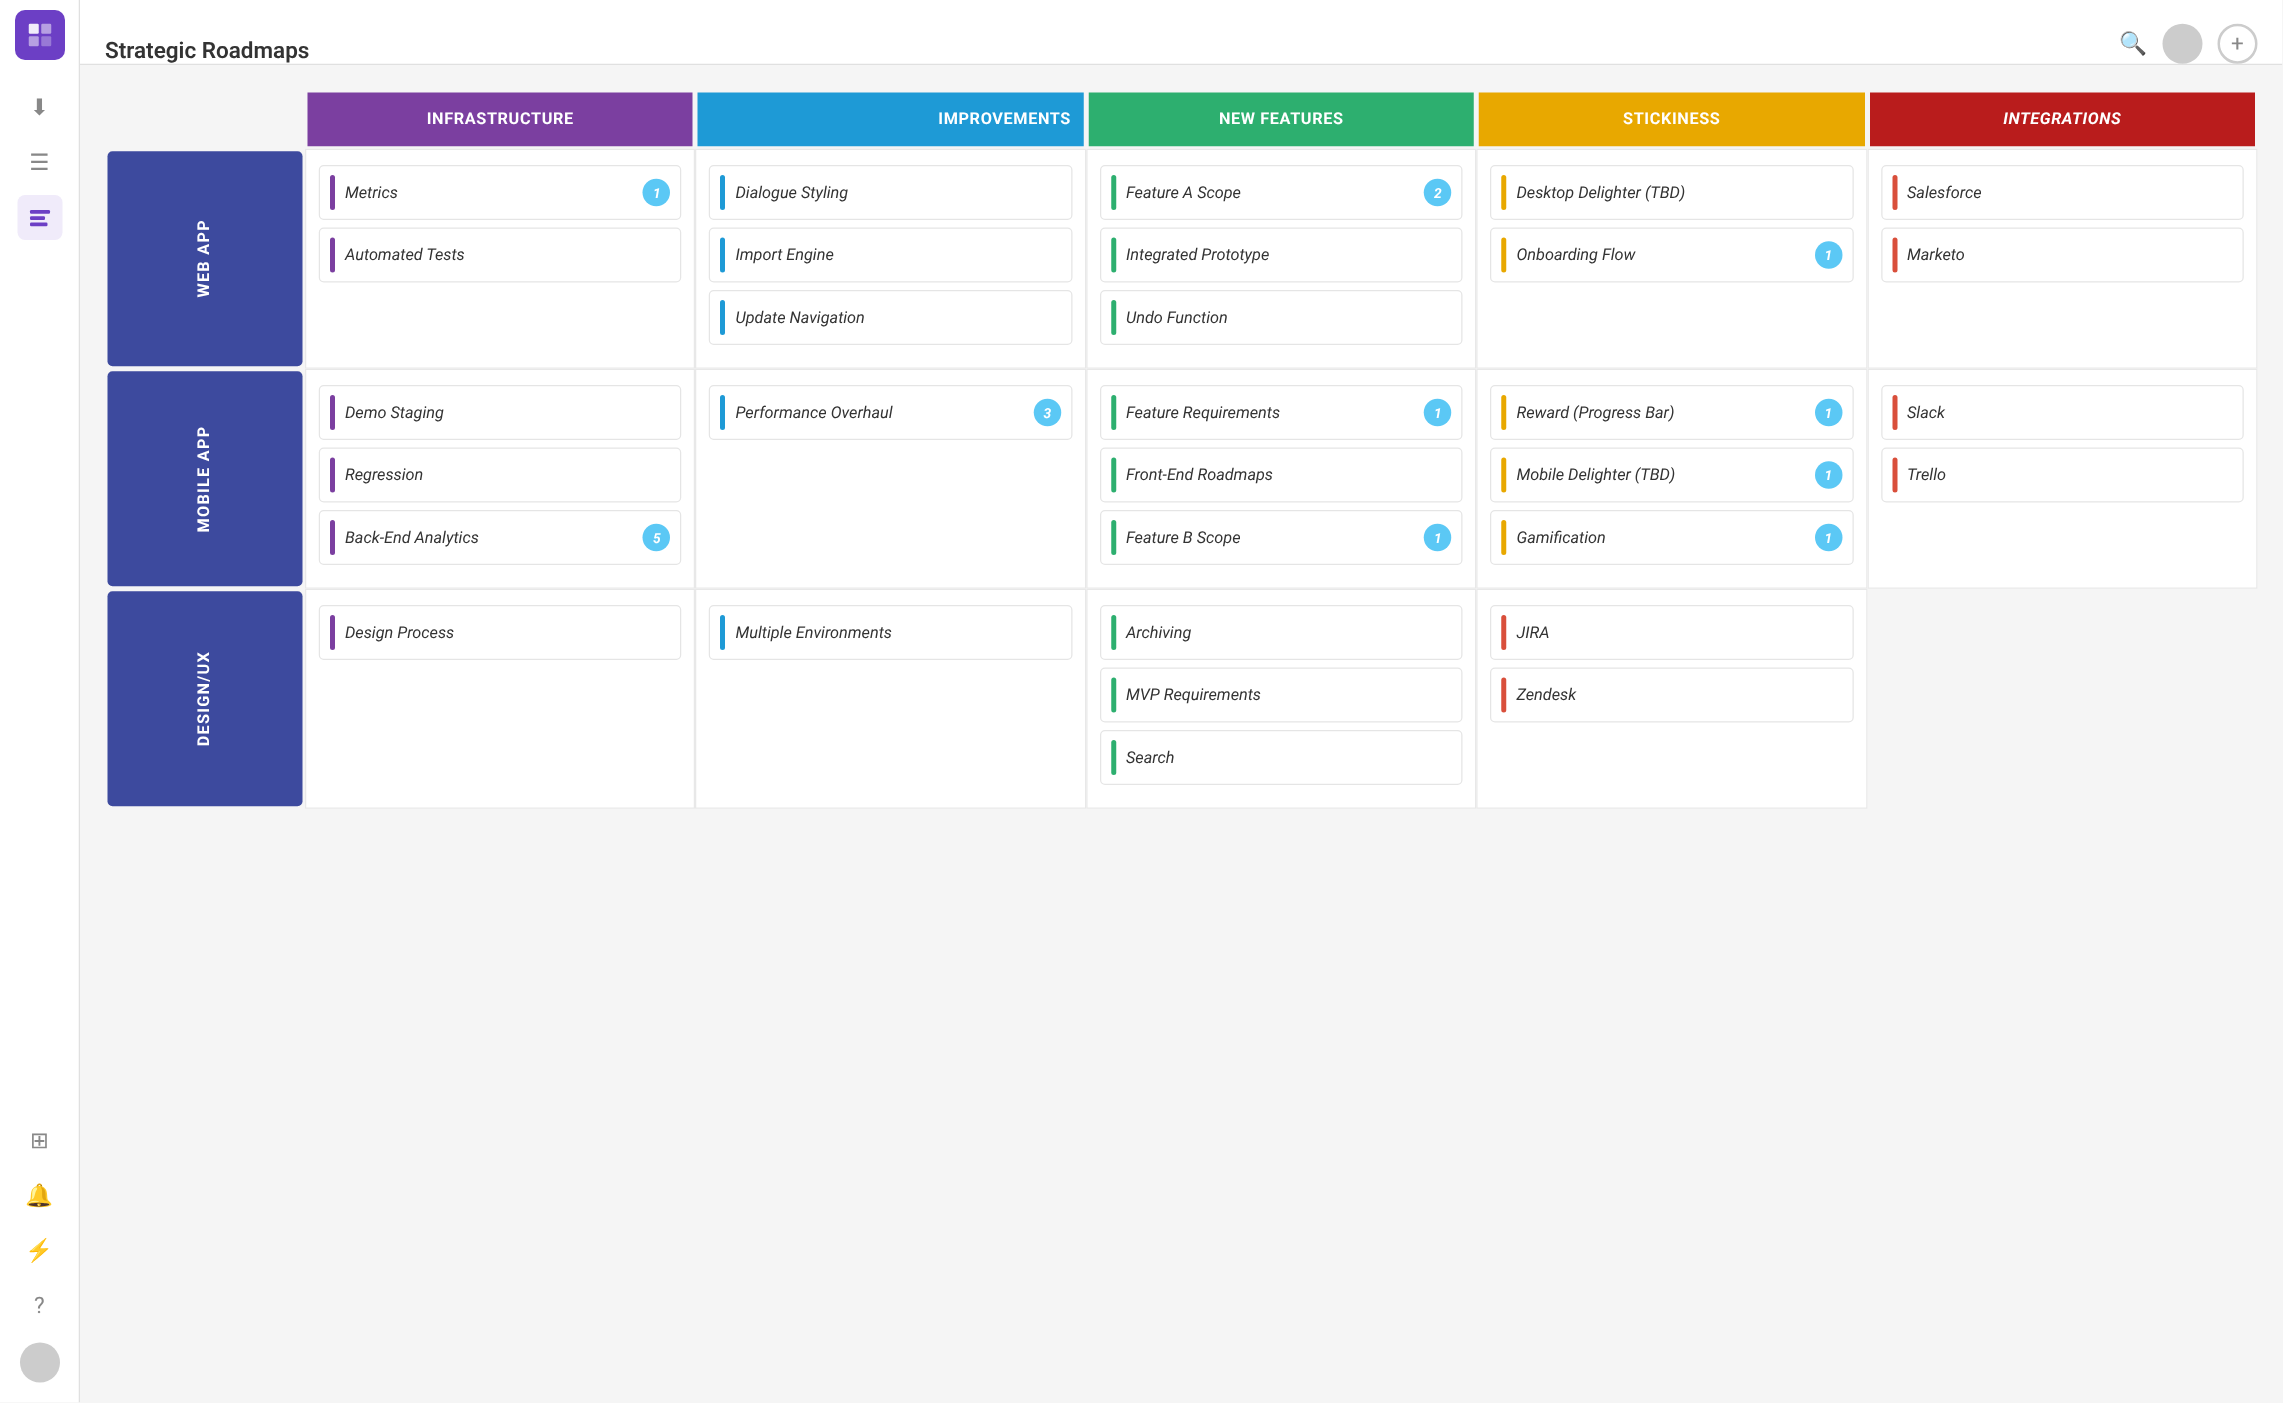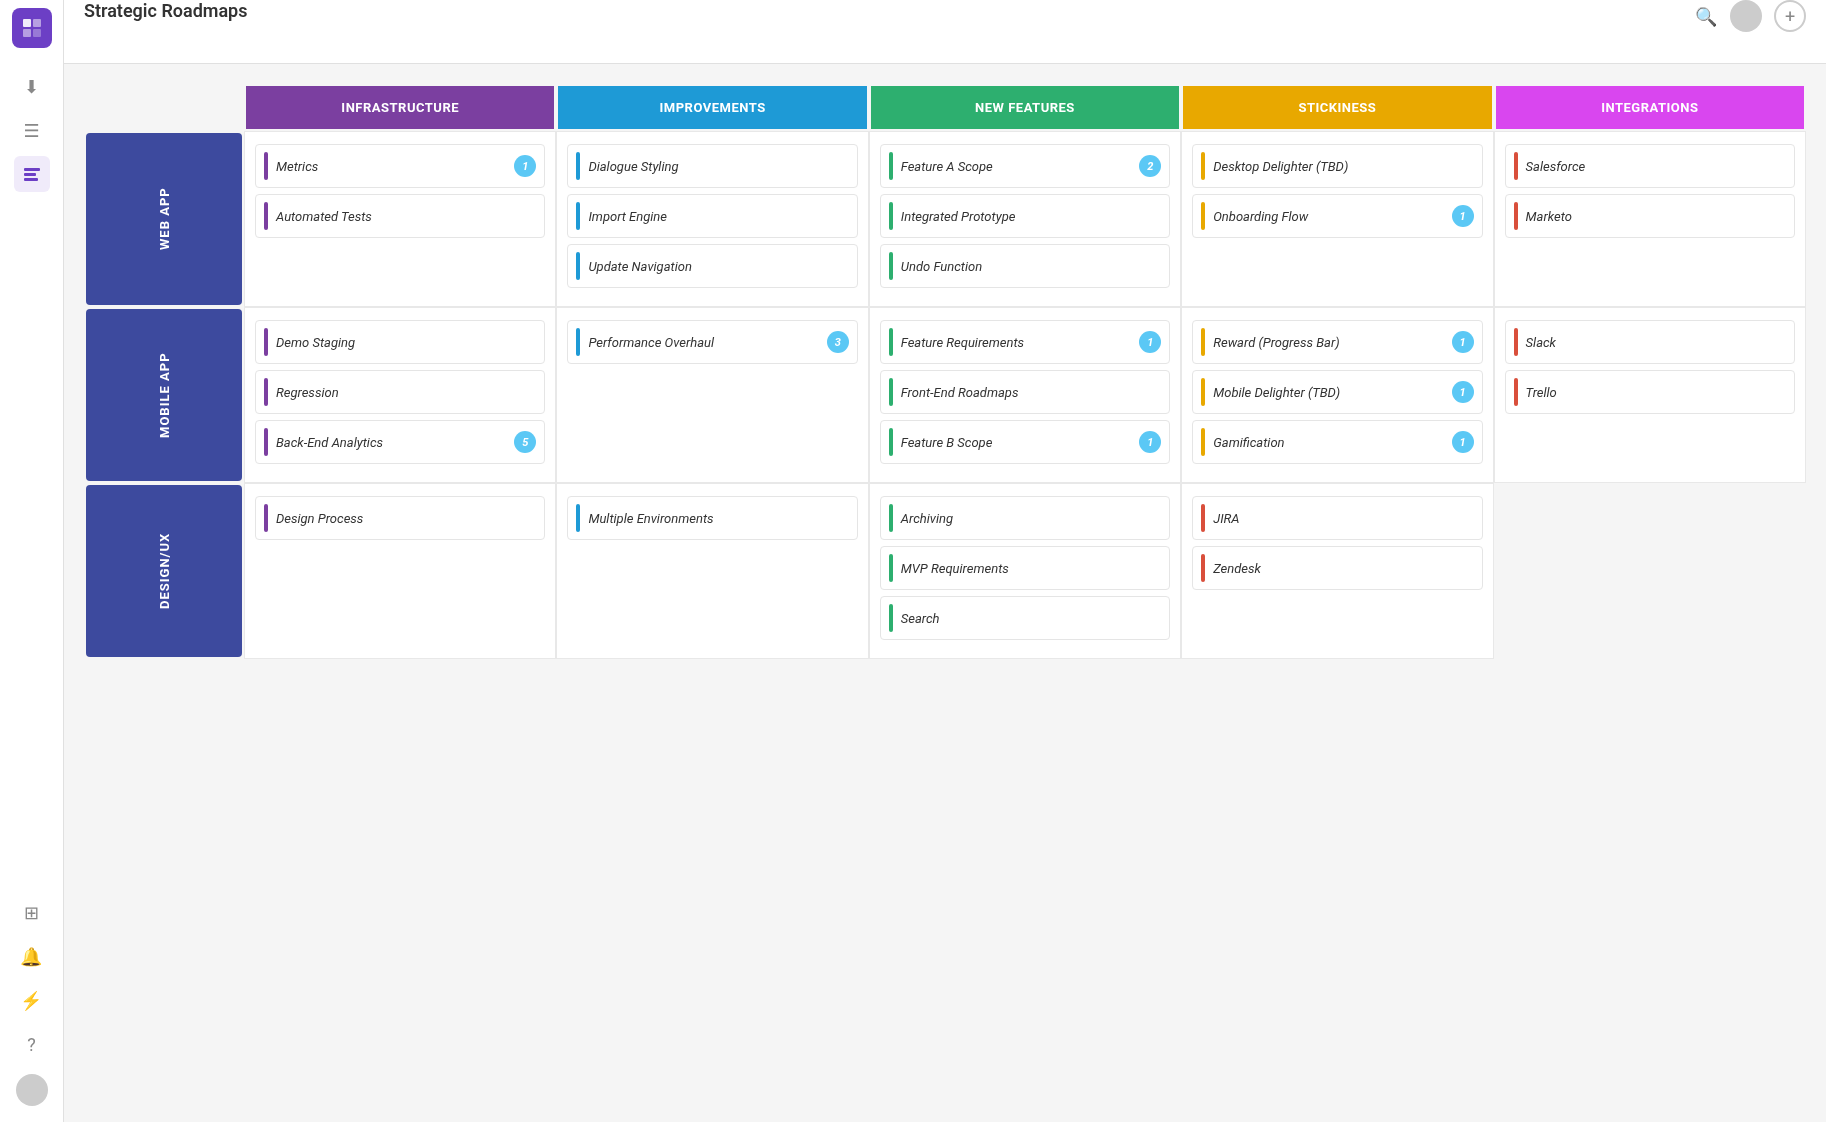--- a/index.html
+++ b/index.html
@@ -57,25 +57,25 @@
     
     .main {
       flex: 1;
       display: flex;
       flex-direction: column;
       overflow: hidden;
     }
 
     
     .header {
-      height: 64px;
+      height: 52px;
       background: #fff;
       border-bottom: 1px solid #e0e0e0;
       display: flex;
-      align-items: flex-start;
+      align-items: flex-end;
       padding: 0 20px;
       flex-shrink: 0;
     }
     .header-title {
       font-size: 18px;
       font-weight: 600;
       color: #333;
       flex: 1;
     }
     .header-actions {
@@ -237,24 +237,24 @@
       <span class="header-search-icon">🔍</span>
       <div class="header-avatar"></div>
       <div class="header-add-btn">+</div>
     </div>
   </div>
 
   <div class="board-container">
     <div class="board" id="board">
     <div></div>
         <div class="col-header" style="background: rgb(123, 63, 160);">INFRASTRUCTURE</div>
-        <div class="col-header" style="background: rgb(30, 154, 214);">IMPROVEMENTS</div>
+        <div class="col-header" style="background: rgb(30, 154, 214); text-align: right;">IMPROVEMENTS</div>
         <div class="col-header" style="background: rgb(45, 175, 111);">NEW FEATURES</div>
         <div class="col-header" style="background: rgb(232, 168, 0);">STICKINESS</div>
-        <div class="col-header" style="background: #d946ef;">INTEGRATIONS</div>
+        <div class="col-header" style="background: #b91c1c; font-style: italic;">INTEGRATIONS</div>
         <div class="row-header" style="background: rgb(61, 74, 158);">WEB APP</div>
         <div class="cell">
           <div class="card">
             <div class="card-left">
               <div class="card-bar" style="background: rgb(123, 63, 160);"></div>
               <span class="card-label">Metrics</span>
             </div>
             <div class="card-badge">1</div>
           </div>
           <div class="card">

